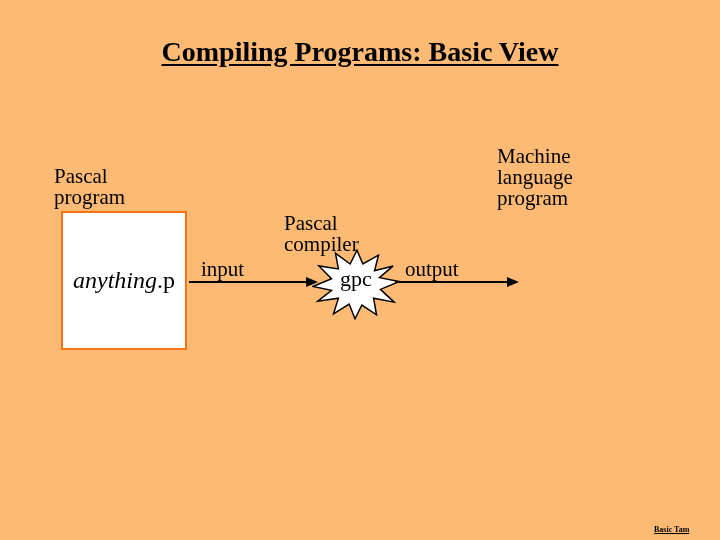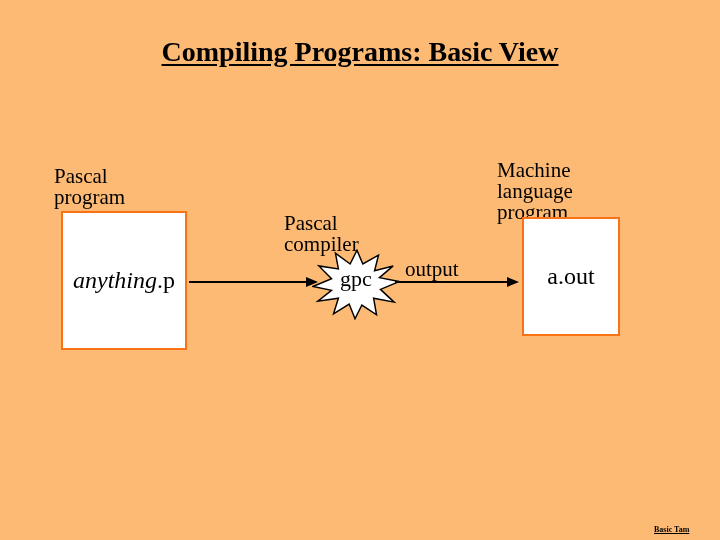--- a/index.html
+++ b/index.html
@@ -61,21 +61,21 @@
   #burst-svg { left: 312px; top: 249px; }
   #burst-label {
     left: 316px; top: 268px; width: 80px;
     text-align: center;
     font-size: 22px;
     line-height: 22px;
   }
 
   #label-source   { left: 54px;  top: 166px; width: 140px; }
   #label-compiler { left: 284px; top: 213px; width: 140px; }
-  #label-target   { left: 497px; top: 160px; width: 140px; }
+  #label-target   { left: 497px; top: 146px; width: 140px; }
   #label-input    { left: 201px; top: 259px; width: 100px; }
   #label-output   { left: 405px; top: 259px; width: 100px; }
 
   #author-credit {
     left: 654px; top: 525px;
     font-size: 8px;
     font-weight: bold;
     text-decoration: underline;
   }
 </style>
@@ -86,38 +86,36 @@
 
   <div id="slide-title" class="abs">Compiling Programs: Basic View</div>
 
   <div id="label-source" class="abs diagram-label">Pascal
 program</div>
 
   <div id="source-box" class="abs flow-box">
     <span><span class="file-name-italic">anything</span><span>.p</span></span>
   </div>
 
+  <div id="label-input" class="abs diagram-label">input</div>
   <div class="abs arrow-shaft" style="left:189px; top:281px; width:118px;"></div>
   <div class="abs arrow-head" style="left:306px; top:277px;"></div>
 
   <div id="label-compiler" class="abs diagram-label">Pascal
 compiler</div>
 
   <svg id="burst-svg" class="abs" width="88" height="71" viewBox="0 0 90 72">
     <polygon points="89,33 69,29 83,17 64,22 68,6 52,15 46,1 39,15 24,4 27,20 7,17 20,30 1,38 20,42 6,53 27,50 22,66 38,56 44,71 51,57 66,67 63,50 84,54 70,41" fill="#ffffff" stroke="#000000" stroke-width="1.5" stroke-linejoin="miter"></polygon>
   </svg>
   <div id="burst-label" class="abs">gpc</div>
 
   <div id="label-output" class="abs diagram-label">output</div>
   <div class="abs arrow-shaft" style="left:395px; top:281px; width:113px;"></div>
   <div class="abs arrow-head" style="left:507px; top:277px;"></div>
 
   <div id="label-target" class="abs diagram-label">Machine
 language
 program</div>
 
-  <div id="target-box" class="abs flow-box">
-    <span>a.out</span>
-  </div>
 
   <div id="author-credit" class="abs">Basic Tam</div>
 
 </div>
 
 </body></html>

